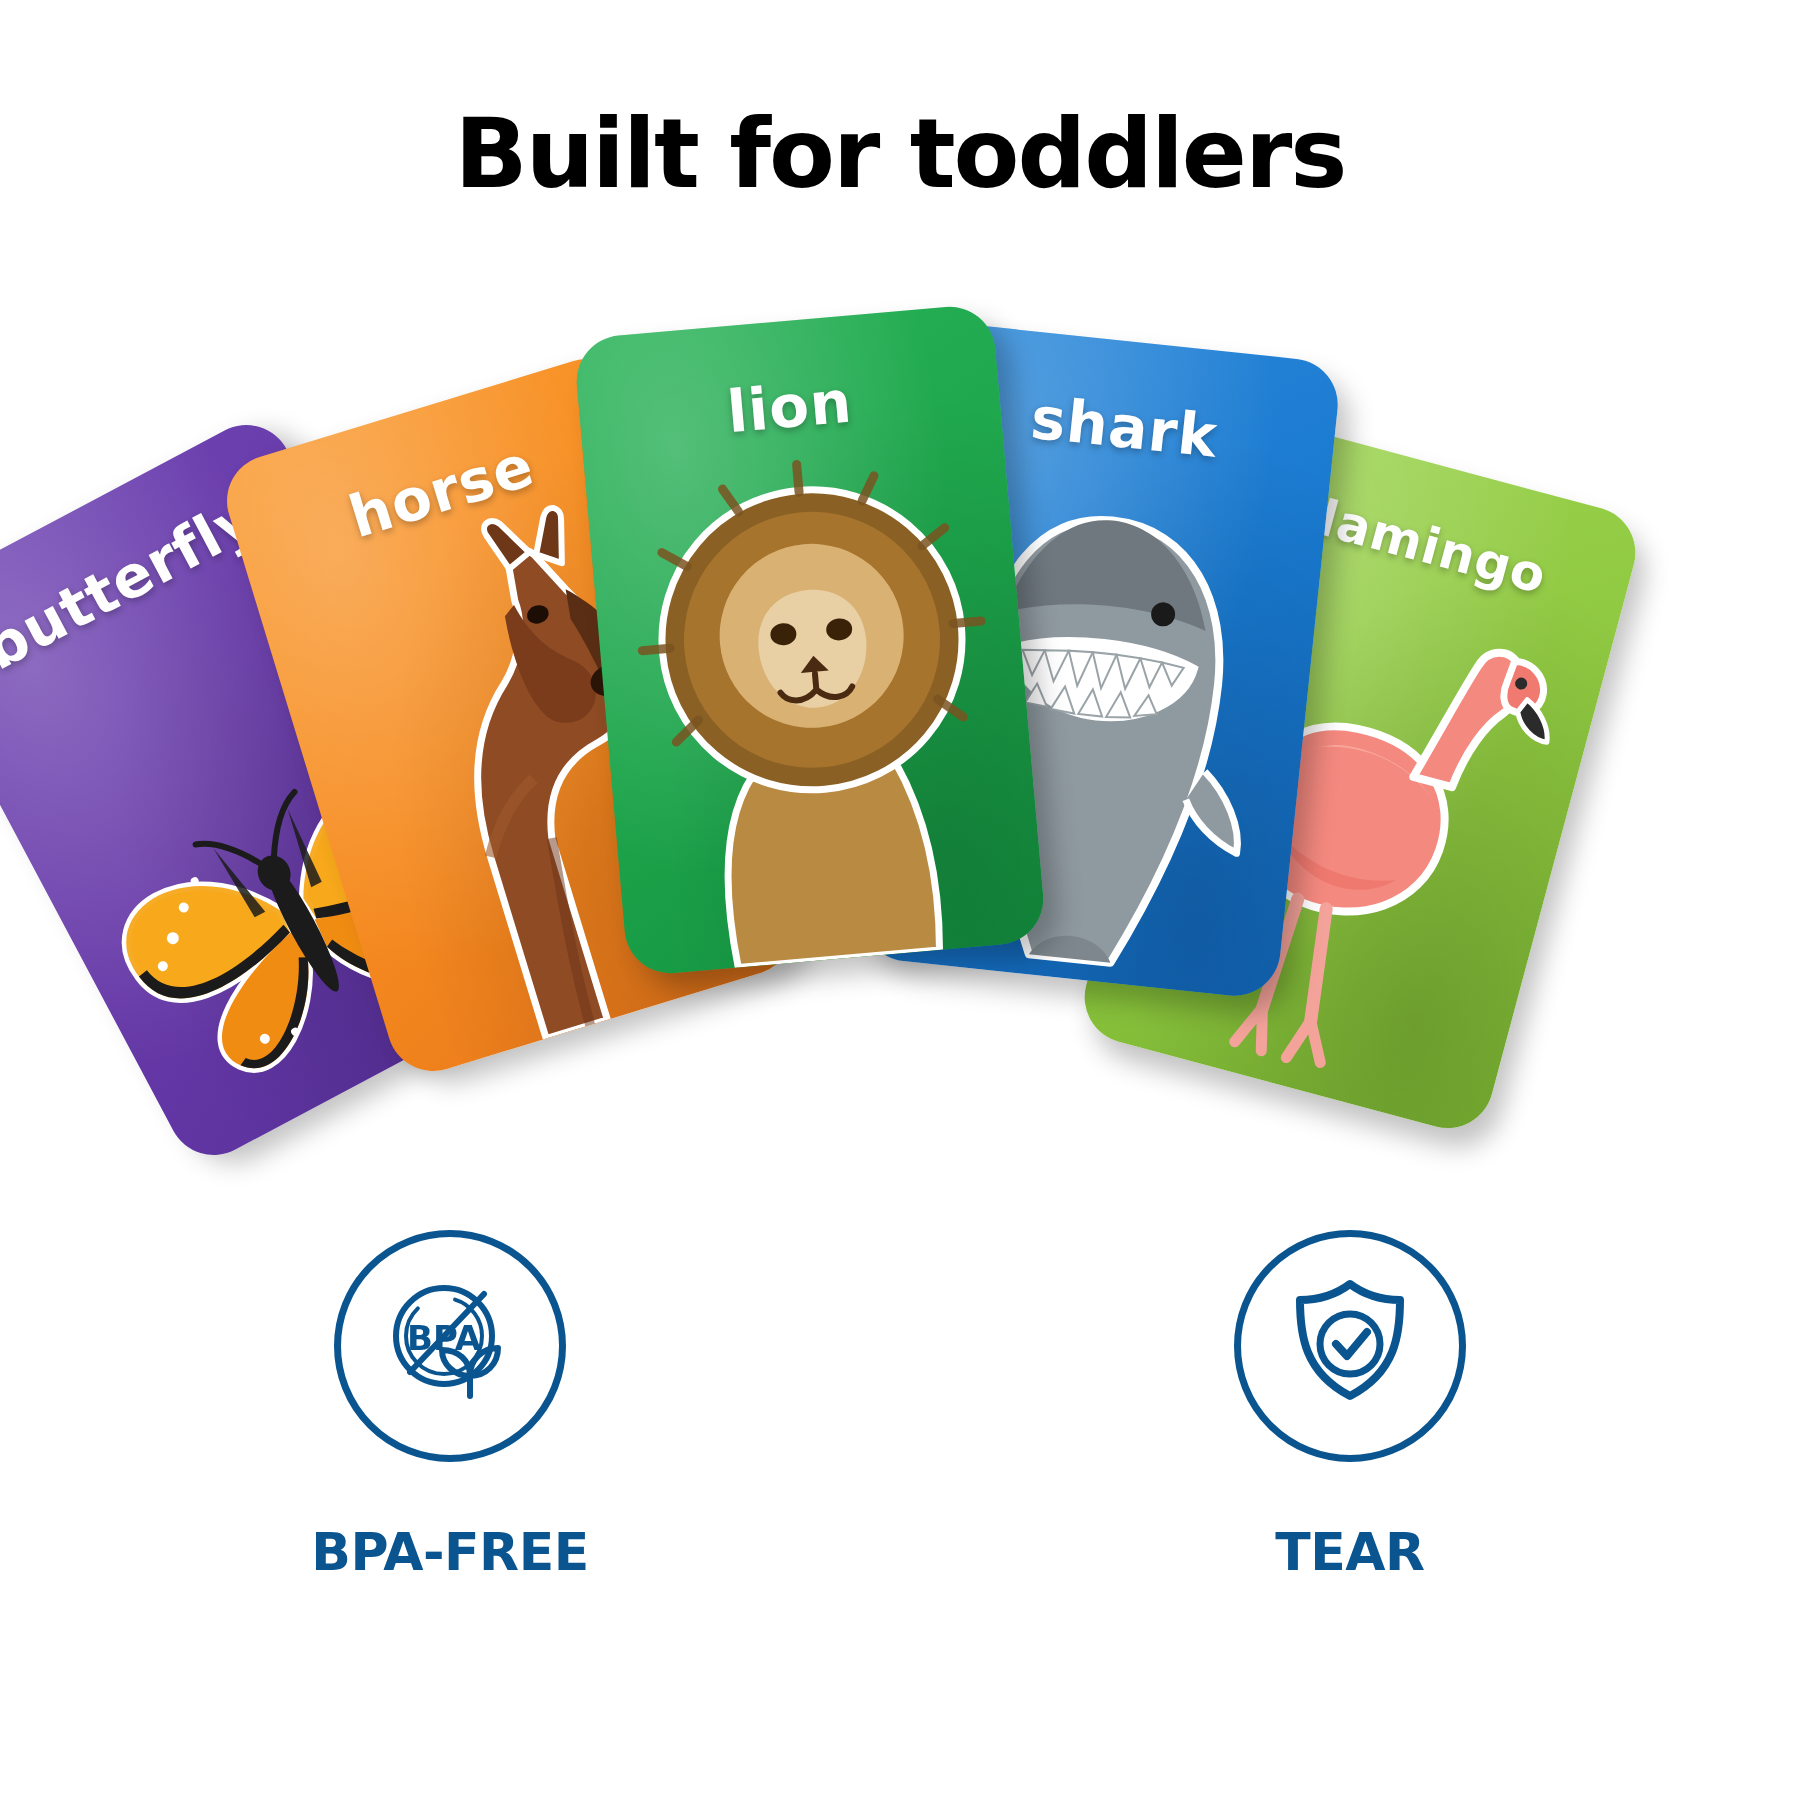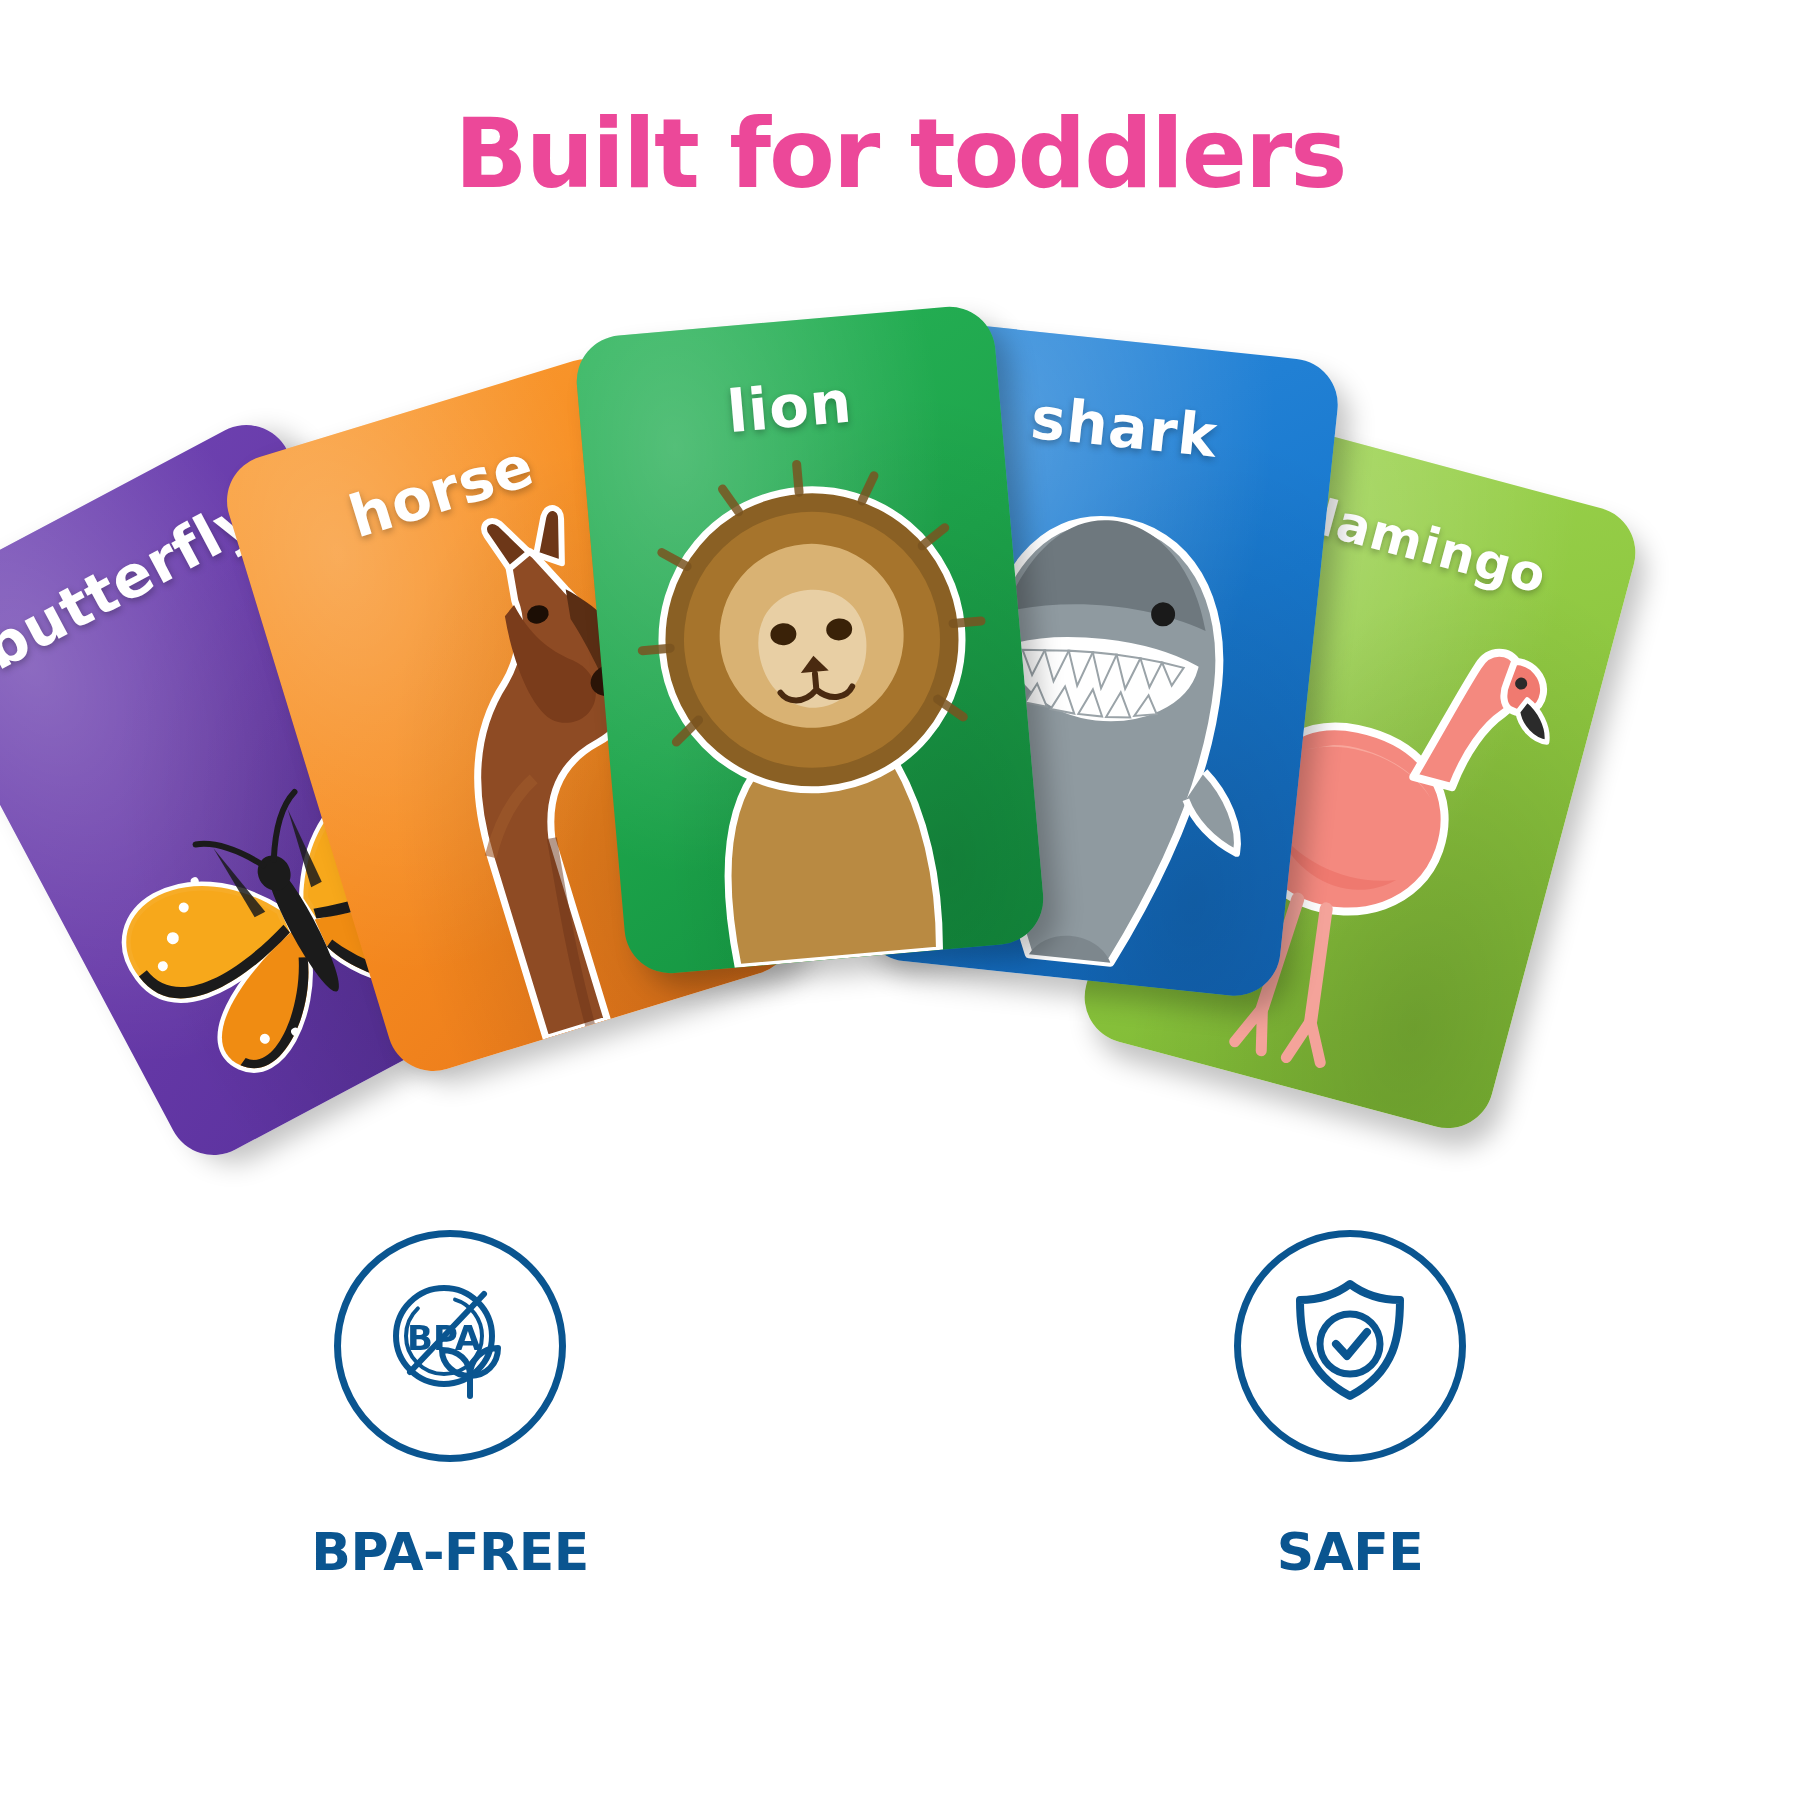--- a/index.html
+++ b/index.html
@@ -12,21 +12,21 @@
   }
 
   
   .title{
     position:absolute;
     top:98px; left:0; right:0;
     text-align:center;
     font-size:96px;
     font-weight:bold;
     letter-spacing:-2px;
-    color:#ec4899;
+    color:#000000;
     font-family:"DejaVu Sans", sans-serif;
     white-space:nowrap;
   }
 
   
   .fan{
     position:absolute;
     left:0; top:300px;
     width:1800px; height:900px;
   }
@@ -306,15 +306,15 @@
   <div class="feature">
     <div class="ring">
       <span>
         <svg width="140" height="144" viewBox="0 0 140 144" fill="none" stroke="#0A5590" stroke-width="8" stroke-linecap="round" stroke-linejoin="round">
           <path d="M70,12 c16,12 34,16 50,16 0,34 -4,72 -50,96 C24,100 20,62 20,28 c16,0 34,-4 50,-16 z"></path>
           <circle cx="70" cy="72" r="30" stroke-width="7"></circle>
           <path d="M56,72 l11,12 20,-24" stroke-width="8"></path>
         </svg>
       </span>
     </div>
-    <div class="flabel">SAFE</div>
+    <div class="flabel">TEAR</div>
   </div>
 </div>
 
 </body></html>

